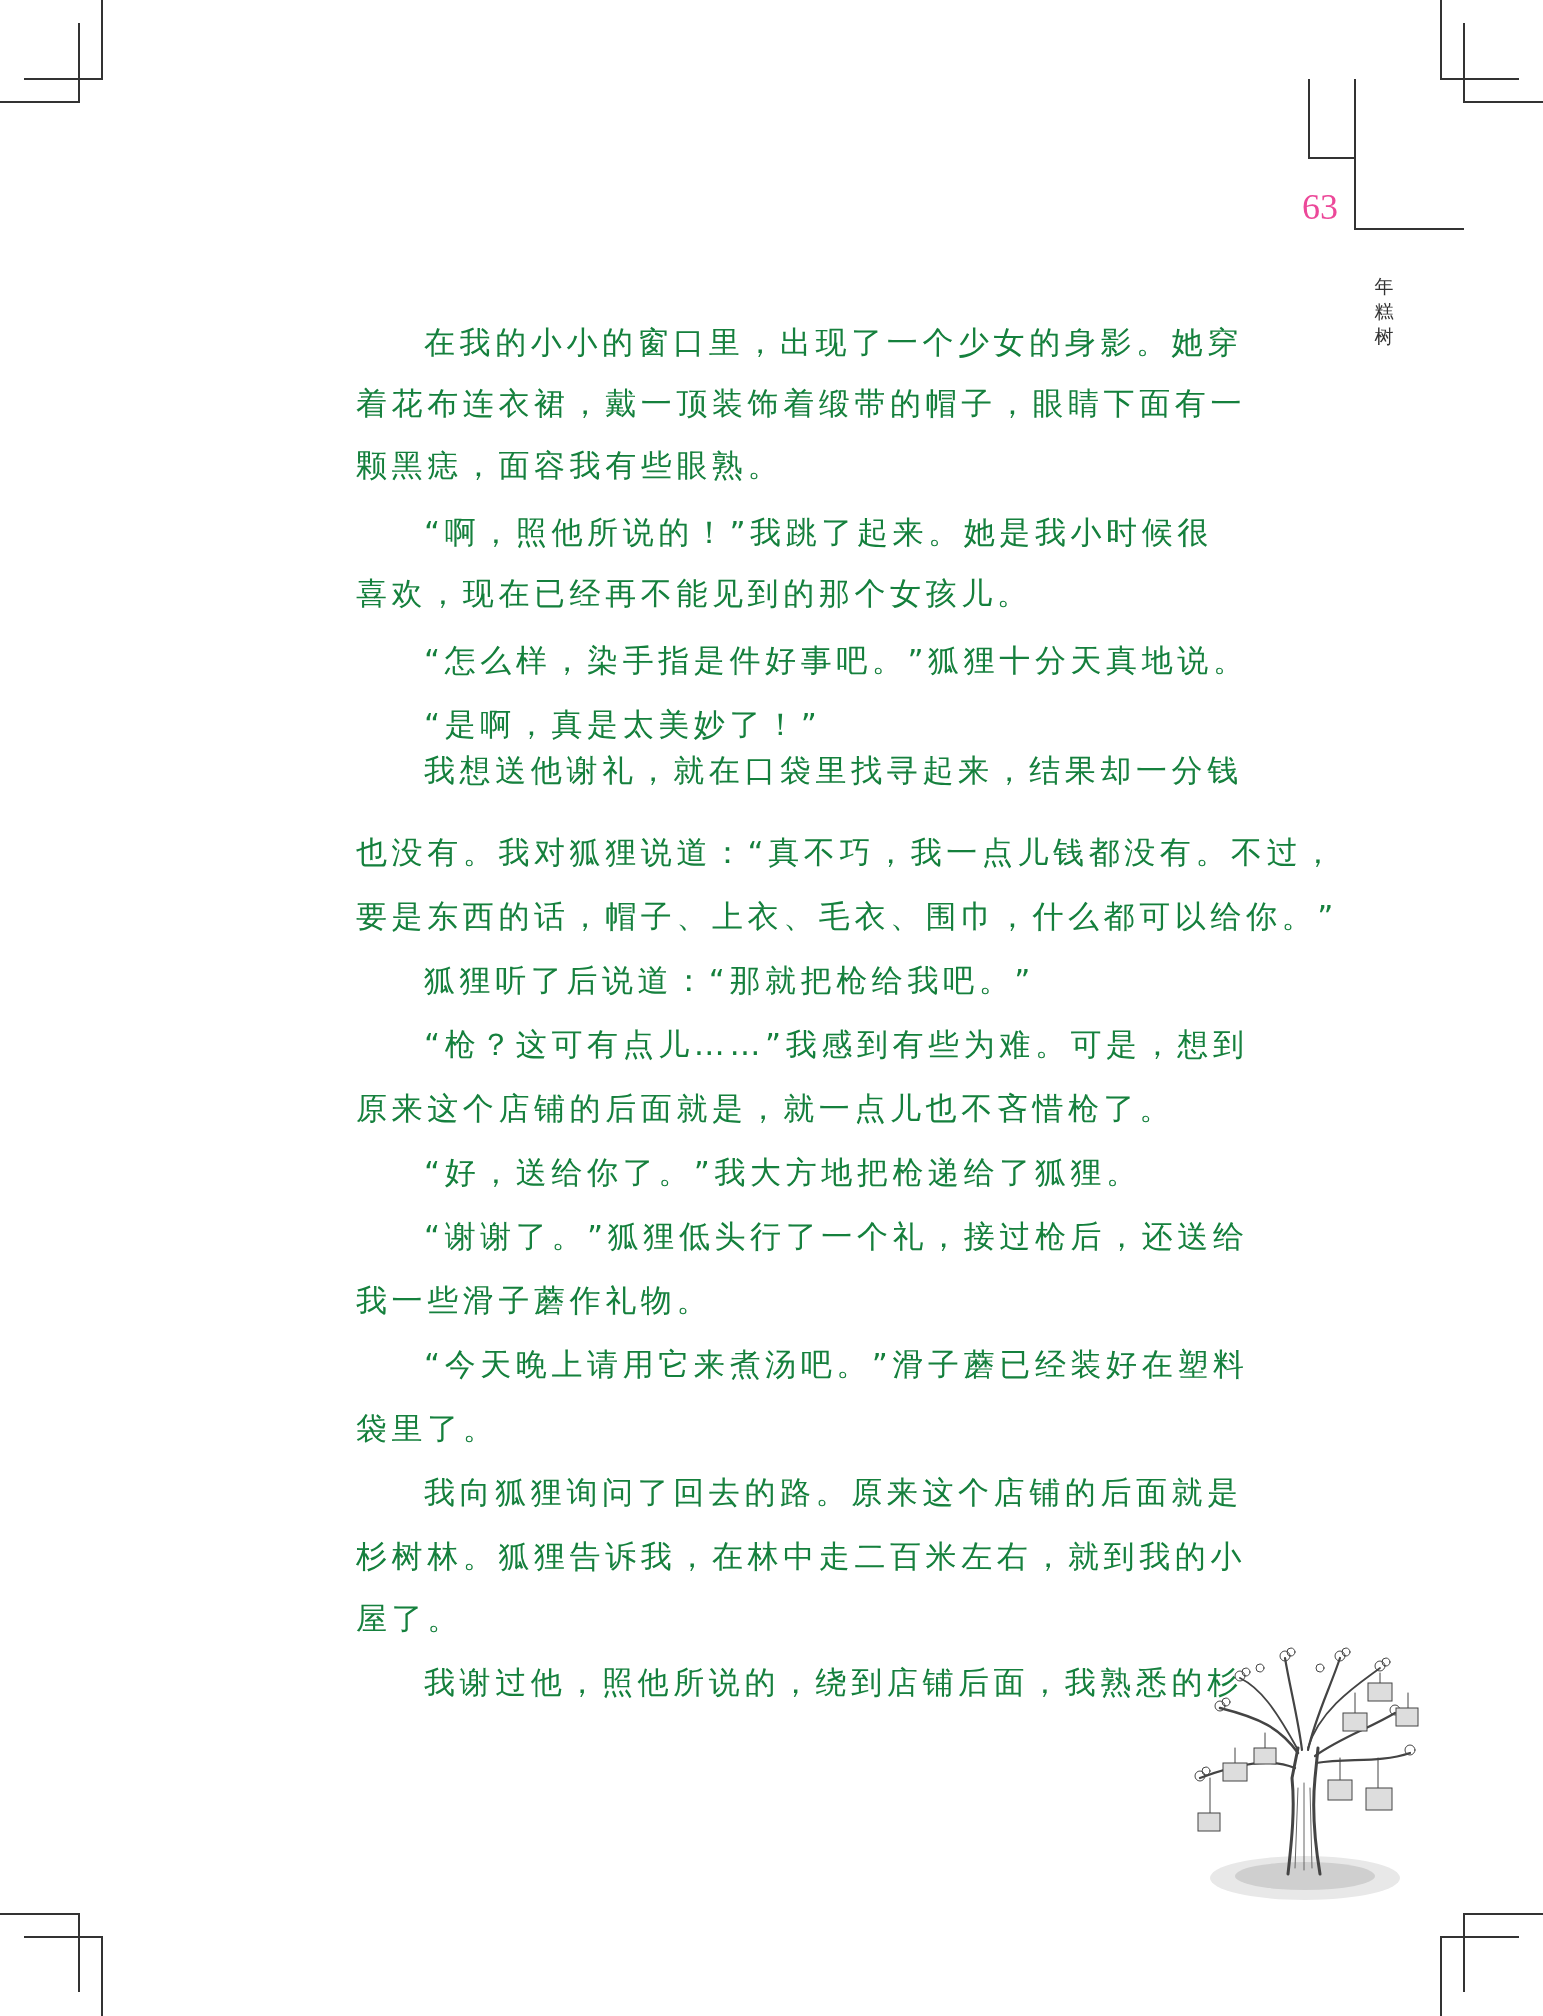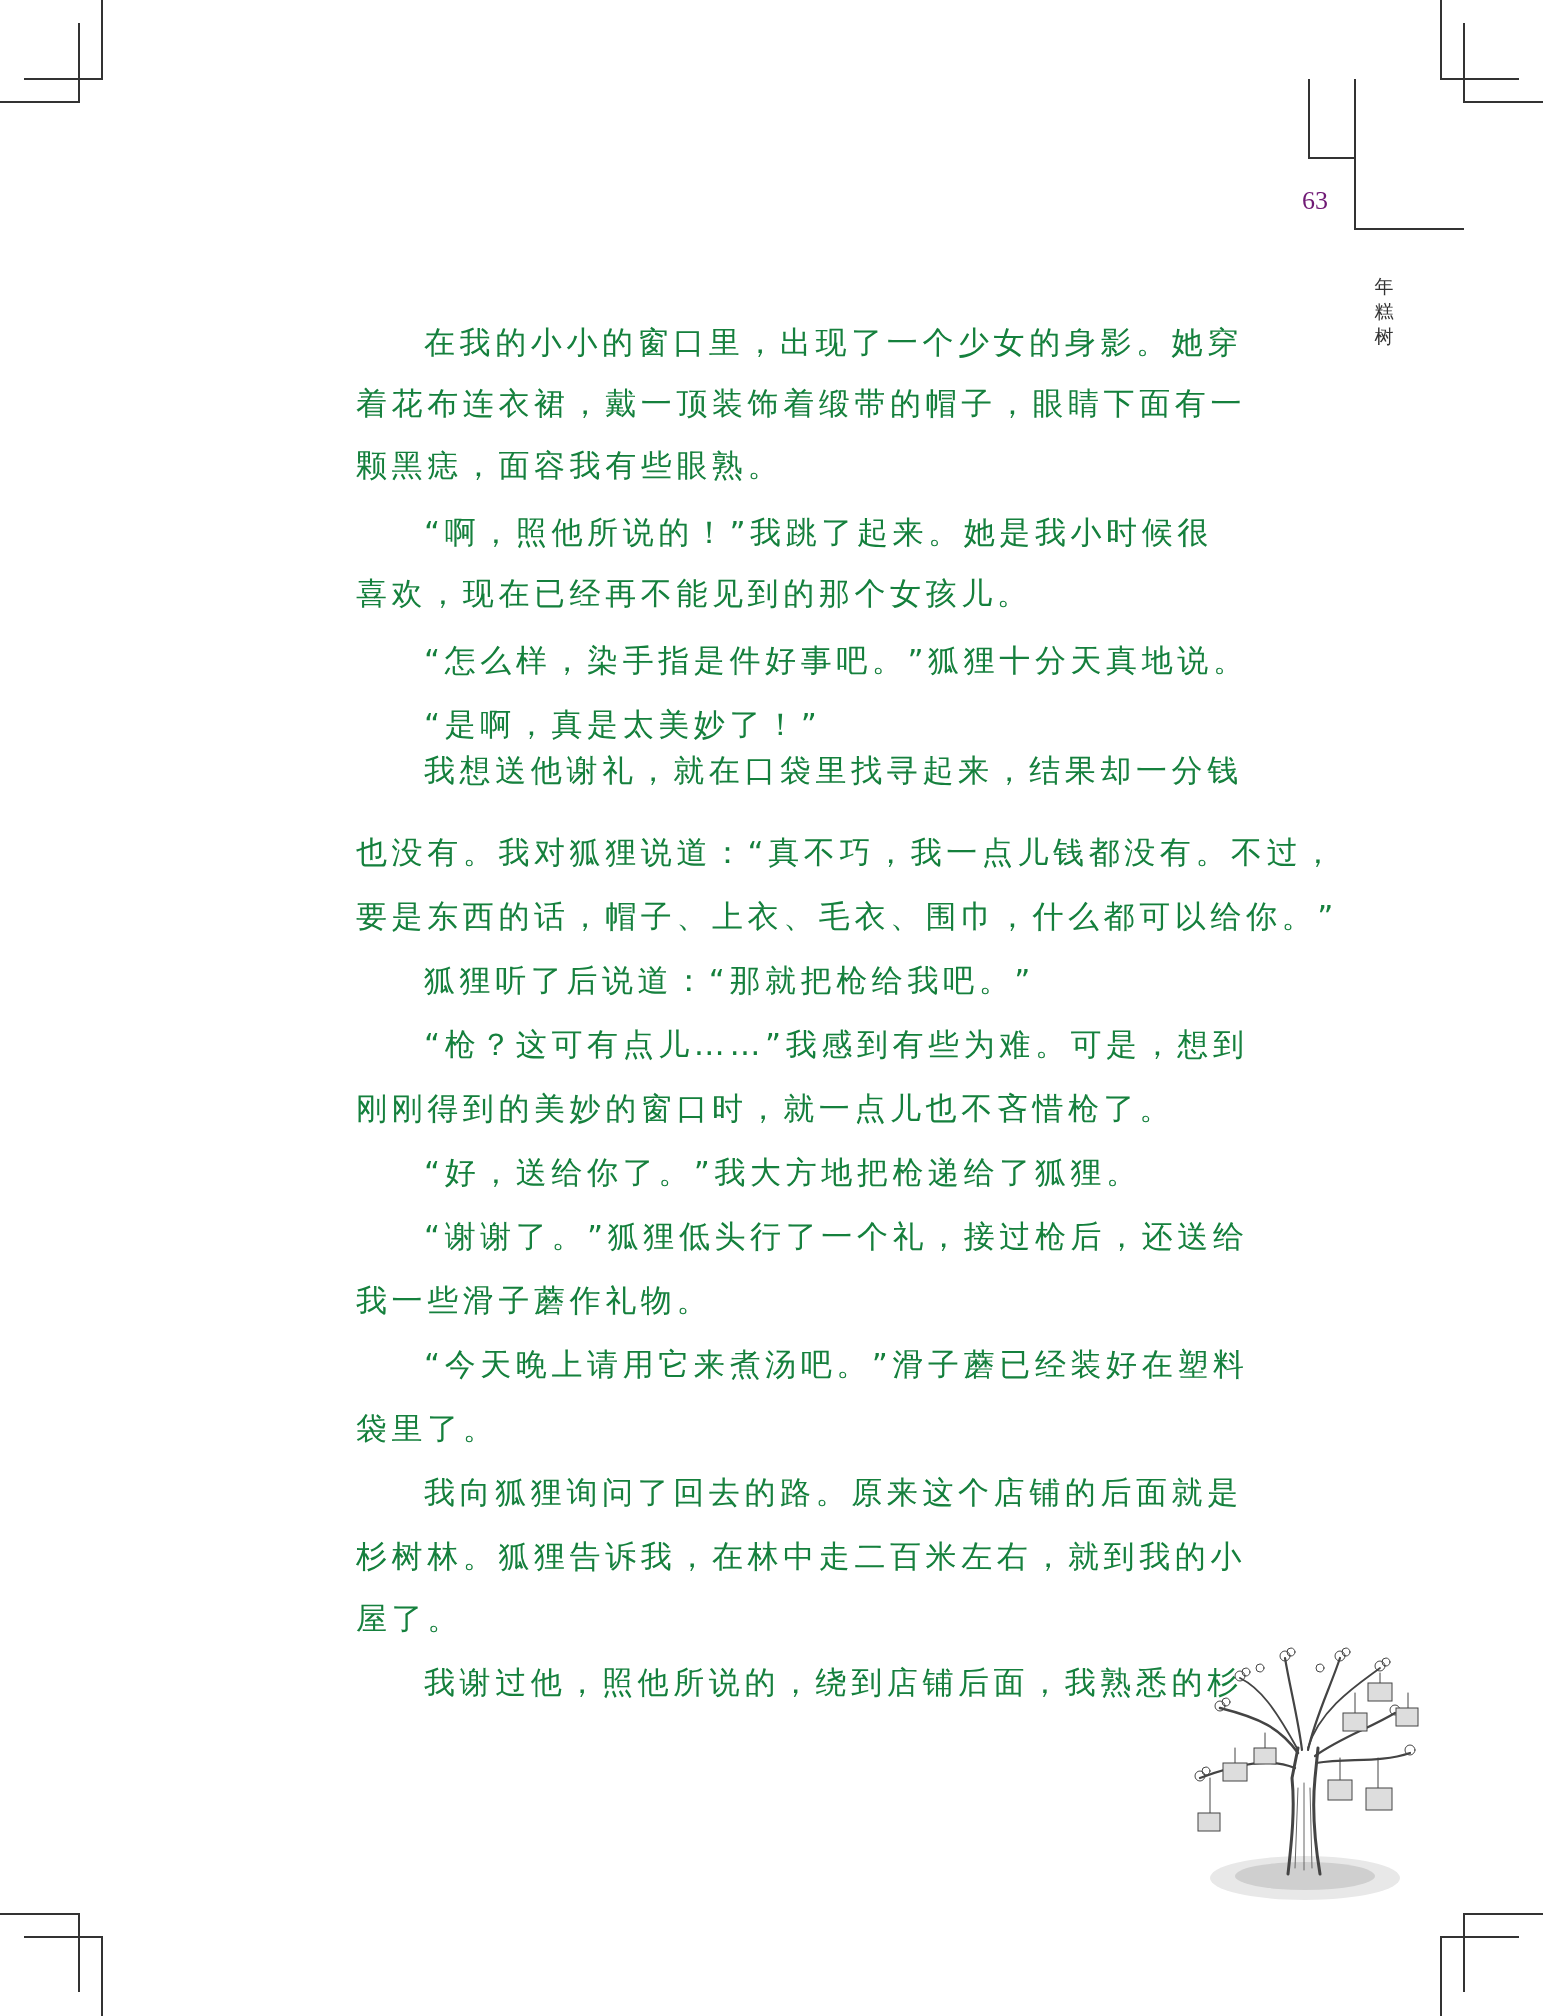--- a/index.html
+++ b/index.html
@@ -1,20 +1,20 @@
 <!DOCTYPE html>
 <html><head>
 <meta charset="utf-8">
 <style>
   html, body { margin:0; padding:0; background:#ffffff; }
   body { width:1543px; height:2016px; position:relative; overflow:hidden;
          font-family:"DejaVu Sans", "Liberation Sans", sans-serif; color:#2a2a2a; }
   .mark { position:absolute; background:#333; }
   .page-number { position:absolute; left:1302px; top:186px; font-family:"Liberation Serif","DejaVu Serif",serif;
-                 font-size:26px; color:#701a75; letter-spacing:0px; }
+                 font-size:36px; color:#ec4899; letter-spacing:0px; }
   .running-title { position:absolute; left:1373px; top:274px; width:22px; font-size:19px; line-height:25px;
                    color:#333; text-align:center; }
   .running-title span { display:block; }
   .body-text { position:absolute; left:356px; top:322px; width:870px; }
   .line { position:absolute; left:0; white-space:nowrap; font-size:31px; letter-spacing:4.6px;
           line-height:40px; height:40px; color:#15803d; }
   .line.indent { left:68px; }
   .illustration { position:absolute; left:1180px; top:1638px; width:260px; height:280px; }
 </style>
 </head>
@@ -49,21 +49,21 @@
     <div class="line" style="top: 123px;">颗黑痣，面容我有些眼熟。</div>
     <div class="line indent" style="top: 190px;">“啊，照他所说的！”我跳了起来。她是我小时候很</div>
     <div class="line" style="top: 251px;">喜欢，现在已经再不能见到的那个女孩儿。</div>
     <div class="line indent" style="top: 318px;">“怎么样，染手指是件好事吧。”狐狸十分天真地说。</div>
     <div class="line indent" style="top: 382px;">“是啊，真是太美妙了！”</div>
     <div class="line indent" style="top: 428px;">我想送他谢礼，就在口袋里找寻起来，结果却一分钱</div>
     <div class="line" style="top: 510px;">也没有。我对狐狸说道：“真不巧，我一点儿钱都没有。不过，</div>
     <div class="line" style="top: 574px;">要是东西的话，帽子、上衣、毛衣、围巾，什么都可以给你。”</div>
     <div class="line indent" style="top: 638px;">狐狸听了后说道：“那就把枪给我吧。”</div>
     <div class="line indent" style="top: 702px;">“枪？这可有点儿……”我感到有些为难。可是，想到</div>
-    <div class="line" style="top: 766px;">刚刚得到的美妙的窗口时，就一点儿也不吝惜枪了。</div>
+    <div class="line" style="top: 766px;">原来这个店铺的后面就是，就一点儿也不吝惜枪了。</div>
     <div class="line indent" style="top: 830px;">“好，送给你了。”我大方地把枪递给了狐狸。</div>
     <div class="line indent" style="top: 894px;">“谢谢了。”狐狸低头行了一个礼，接过枪后，还送给</div>
     <div class="line" style="top: 958px;">我一些滑子蘑作礼物。</div>
     <div class="line indent" style="top: 1022px;">“今天晚上请用它来煮汤吧。”滑子蘑已经装好在塑料</div>
     <div class="line" style="top: 1086px; text-align: right;">袋里了。</div>
     <div class="line indent" style="top: 1150px;">我向狐狸询问了回去的路。原来这个店铺的后面就是</div>
     <div class="line" style="top: 1214px;">杉树林。狐狸告诉我，在林中走二百米左右，就到我的小</div>
     <div class="line" style="top: 1276px;">屋了。</div>
     <div class="line indent" style="top: 1340px;">我谢过他，照他所说的，绕到店铺后面，我熟悉的杉</div>
   </div>

